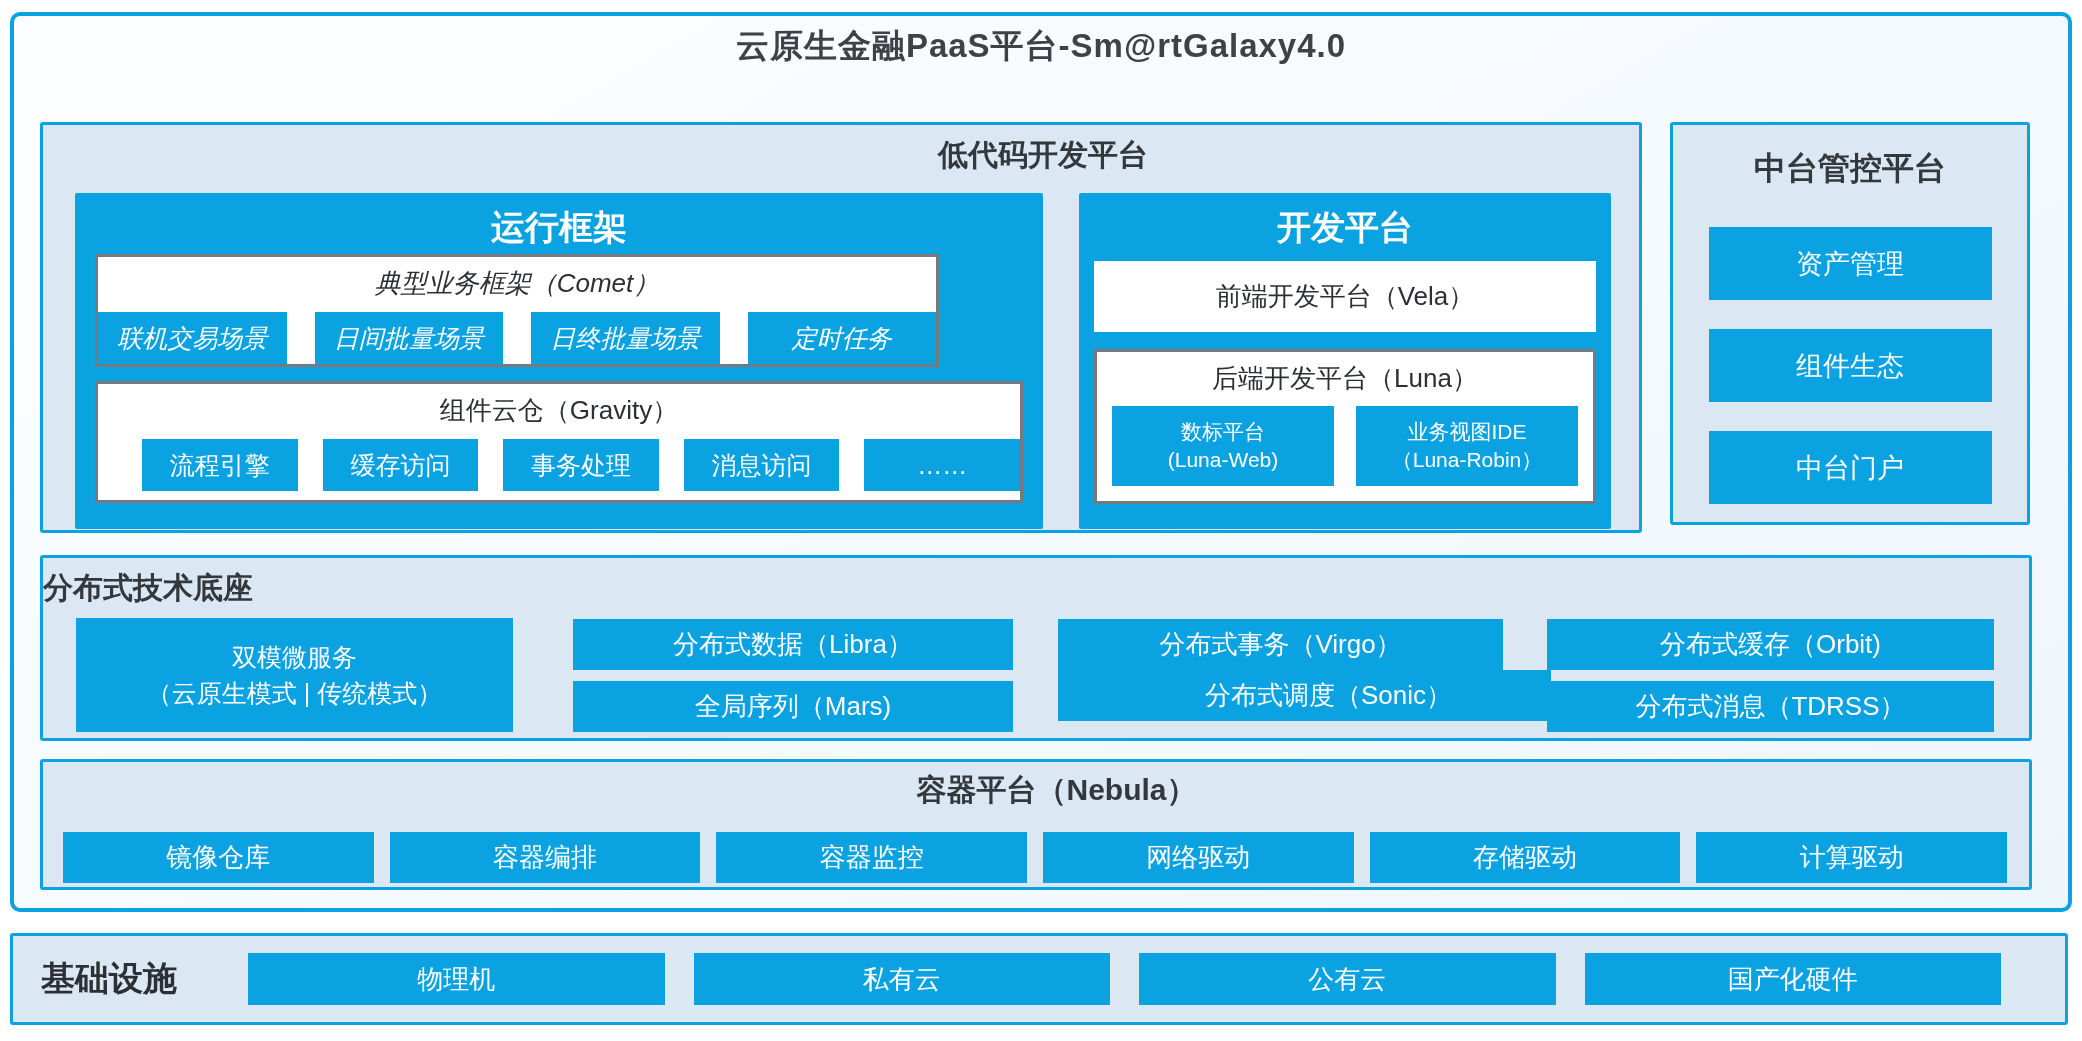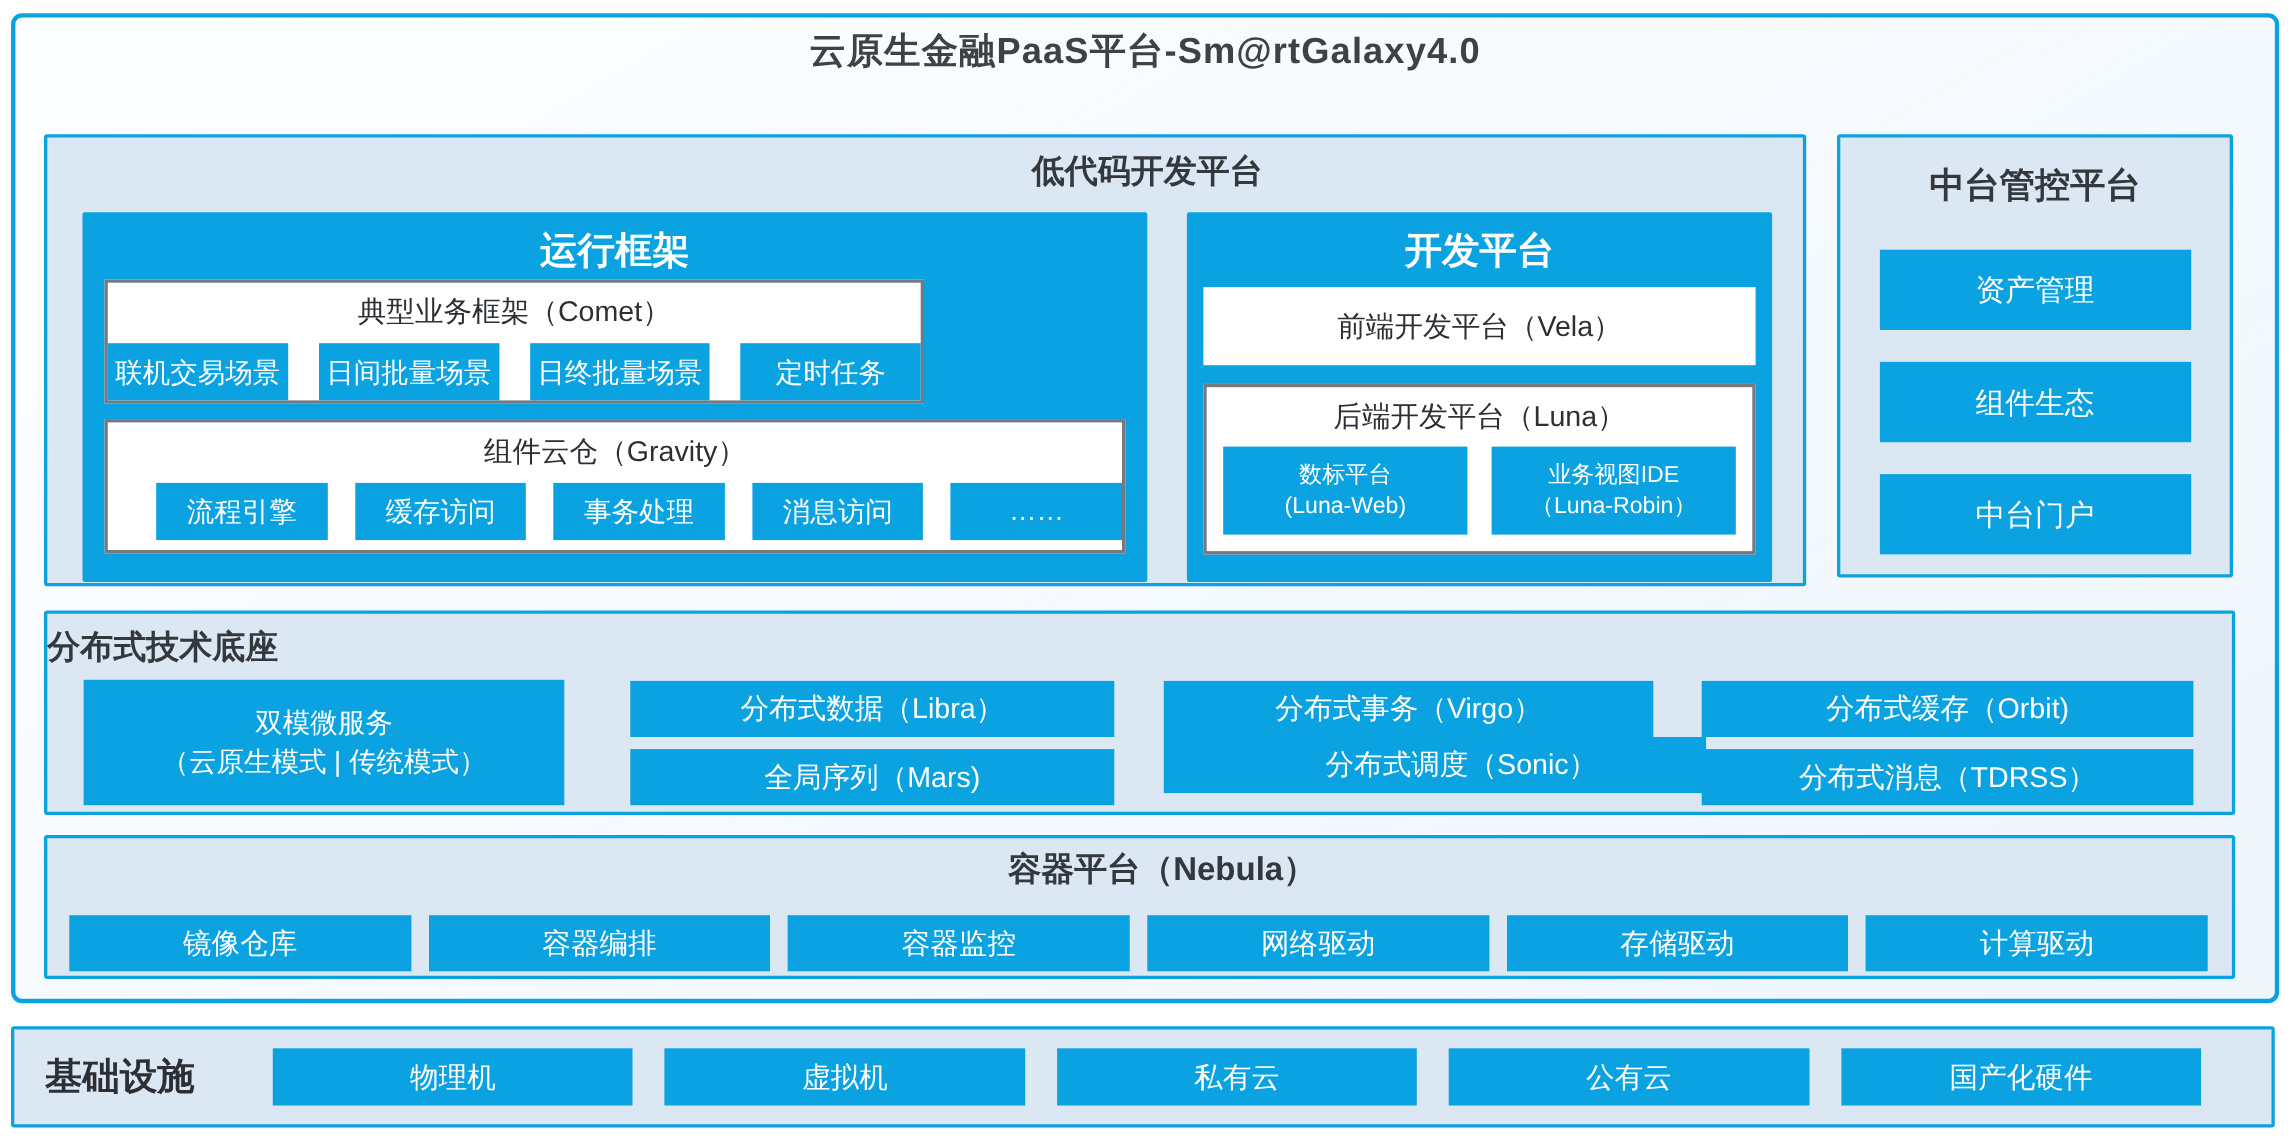--- a/index.html
+++ b/index.html
@@ -21,21 +21,21 @@
   
   .lowcode{left:40px;top:122px;width:1602px;height:411px;}
   .lowcode-title{position:absolute;left:404px;right:0;top:10px;text-align:center;
                  font-size:30px;font-weight:700;color:var(--dark);}
   .bluepanel{position:absolute;background:var(--blue);border-radius:2px;}
   .runtime{left:32px;top:68px;width:968px;height:336px;}
   .dev{left:1036px;top:68px;width:532px;height:336px;}
   .bluepanel-title{margin-top:12px;text-align:center;font-size:34px;font-weight:700;color:#fff;}
   .whitebox{position:absolute;background:#fff;box-sizing:border-box;}
   .bordered{border:3px solid var(--gray-border);}
-  .comet{left:20px;top:61px;width:745px;height:113px;}
+  .comet{left:20px;top:61px;width:844px;height:113px;font-style:italic;}
   .gravity{left:20px;top:188px;width:928px;height:122px;}
   .wb-title{text-align:center;margin-top:9px;font-size:26px;font-weight:500;color:#2c3034;}
   .btn-row{display:flex;justify-content:center;margin-top:11px;}
   .comet .btn-row{gap:28px;}
   .gravity .btn-row{gap:25px;margin-left:44px;}
   .btn{background:var(--blue);color:#fff;display:flex;align-items:center;justify-content:center;
        text-align:center;font-size:25px;}
   .btn-w202{width:202px;height:52px;}
   .btn-w158{width:158px;height:52px;}
   .vela{left:15px;top:68px;width:502px;height:71px;display:flex;align-items:center;
@@ -161,20 +161,19 @@
       <div class="btn">网络驱动</div>
       <div class="btn">存储驱动</div>
       <div class="btn">计算驱动</div>
     </div>
   </div>
 
   <div class="panel infra">
     <div class="infra-label">基础设施</div>
     <div class="infra-btns">
       <div class="btn">物理机</div>
-      <div class="btn">虚拟机</div>
       <div class="btn">私有云</div>
       <div class="btn">公有云</div>
       <div class="btn">国产化硬件</div>
     </div>
   </div>
 
 </div>
 
 </body></html>

